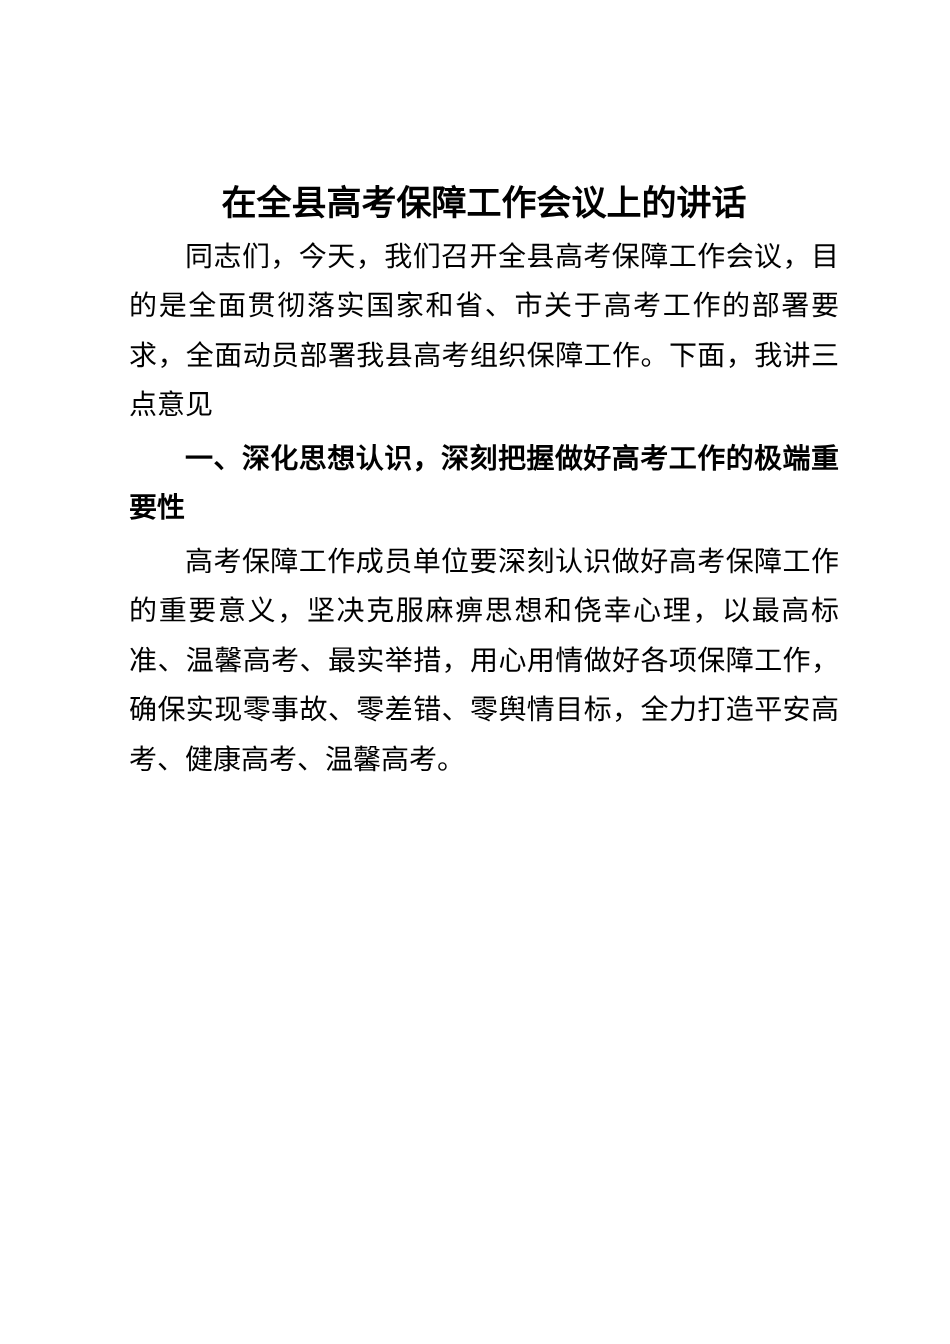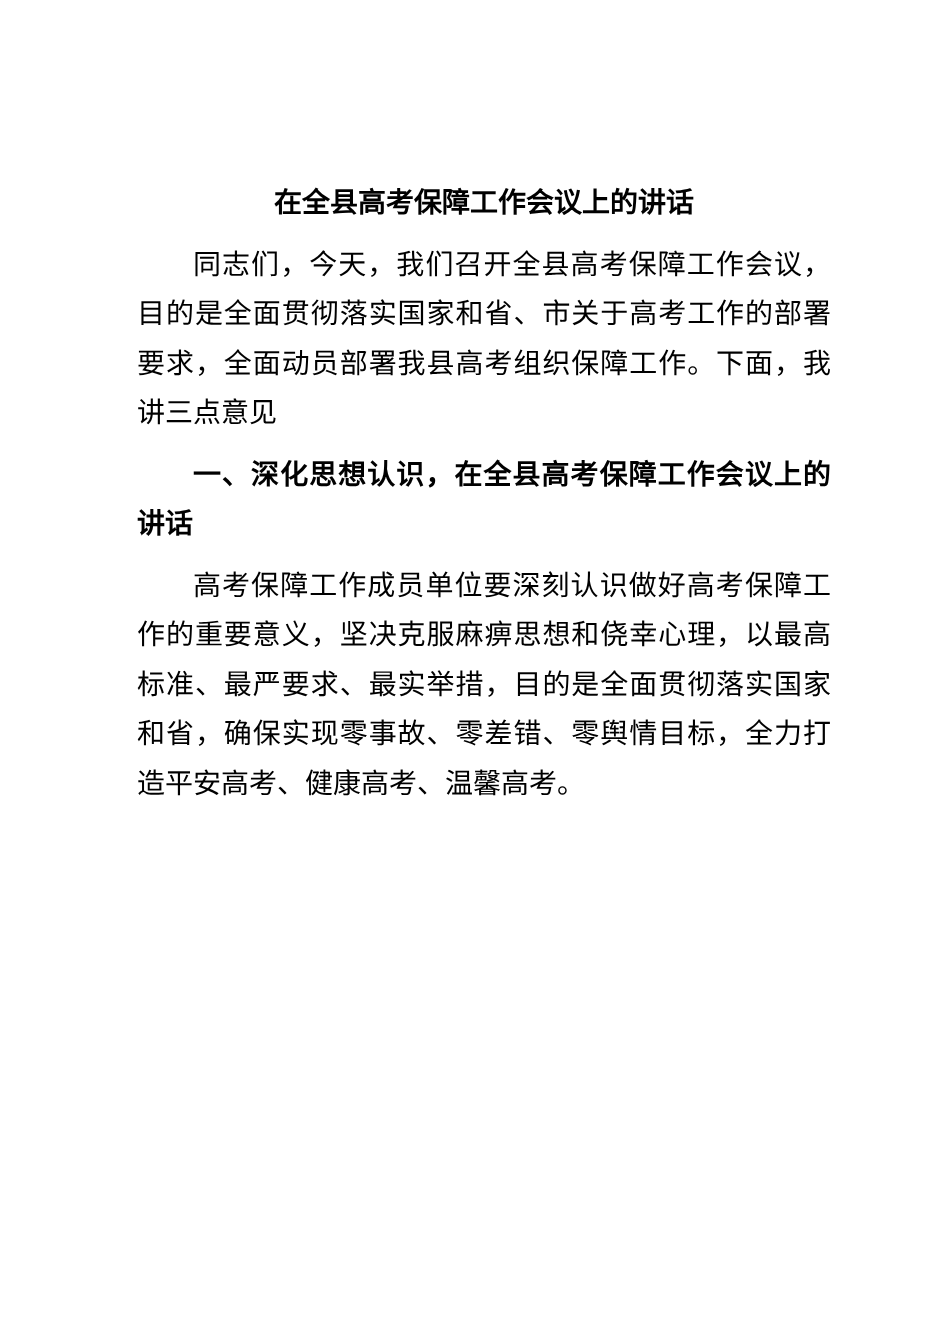--- a/index.html
+++ b/index.html
@@ -16,47 +16,47 @@
     position: relative;
     width: 950px;
     height: 1344px;
     margin: 0 auto;
     background: #ffffff;
     overflow: hidden;
     box-sizing: border-box;
     padding: 178px 107px 0 125px;
   }
   .doc-title {
-    font-size: 28px;
+    font-size: 35px;
     font-weight: bold;
     line-height: 49.5px;
     text-align: center;
     margin: 0;
     white-space: nowrap;
   }
   .para {
     font-size: 28px;
     line-height: 49.5px;
-    margin: 12px;
+    margin: 4px;
     text-indent: 2em;
     text-align: justify;
     letter-spacing: 0;
     word-break: break-all;
     font-family: Liberation Serif, serif;
   }
   .para.heading {
     font-weight: bold;
   }
 </style>
 </head>
 <body>
 
 <div class="page">
   <h1 class="doc-title">在全县高考保障工作会议上的讲话</h1>
 
   <p class="para">同志们，今天，我们召开全县高考保障工作会议，目的是全面贯彻落实国家和省、市关于高考工作的部署要求，全面动员部署我县高考组织保障工作。下面，我讲三点意见</p>
 
-  <p class="para heading">一、深化思想认识，在全县高考保障工作会议上的讲话</p>
+  <p class="para heading">一、深化思想认识，深刻把握做好高考工作的极端重要性</p>
 
-  <p class="para">高考保障工作成员单位要深刻认识做好高考保障工作的重要意义，坚决克服麻痹思想和侥幸心理，以最高标准、最严要求、最实举措，目的是全面贯彻落实国家和省，确保实现零事故、零差错、零舆情目标，全力打造平安高考、健康高考、温馨高考。</p>
+  <p class="para">高考保障工作成员单位要深刻认识做好高考保障工作的重要意义，坚决克服麻痹思想和侥幸心理，以最高标准、温馨高考、最实举措，用心用情做好各项保障工作，确保实现零事故、零差错、零舆情目标，全力打造平安高考、健康高考、温馨高考。</p>
 
 
 </div>
 
 </body></html>

